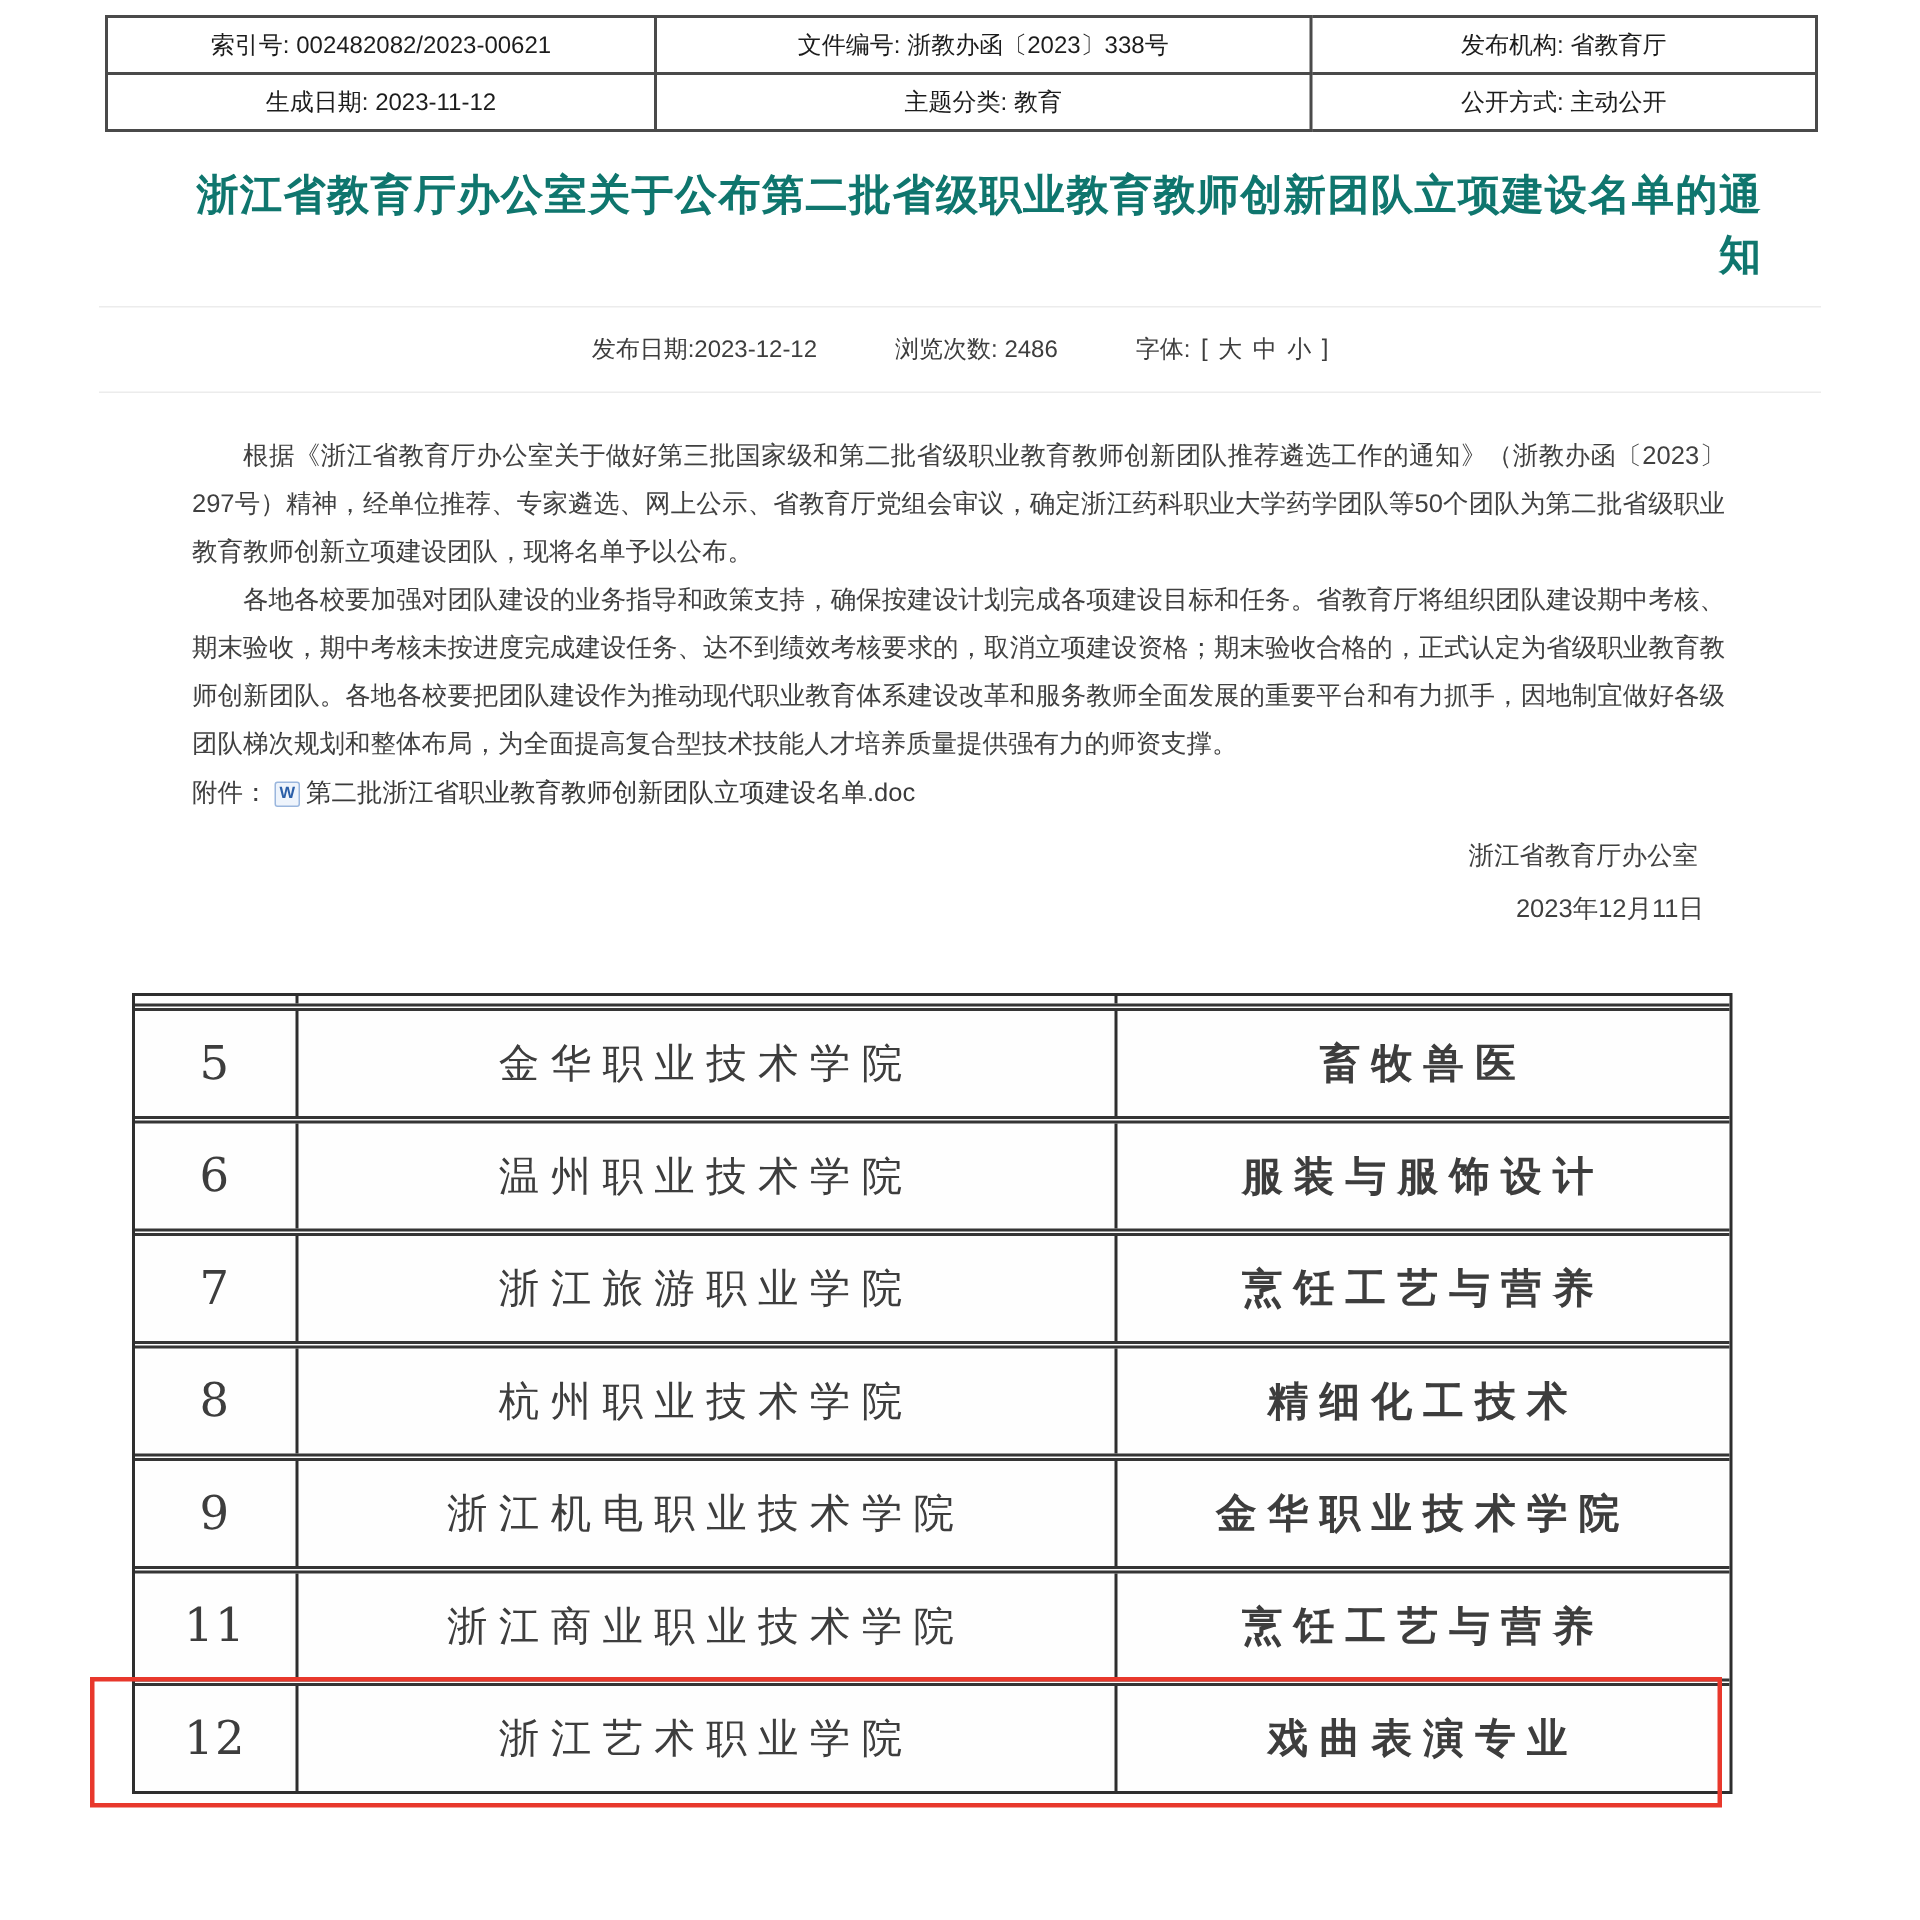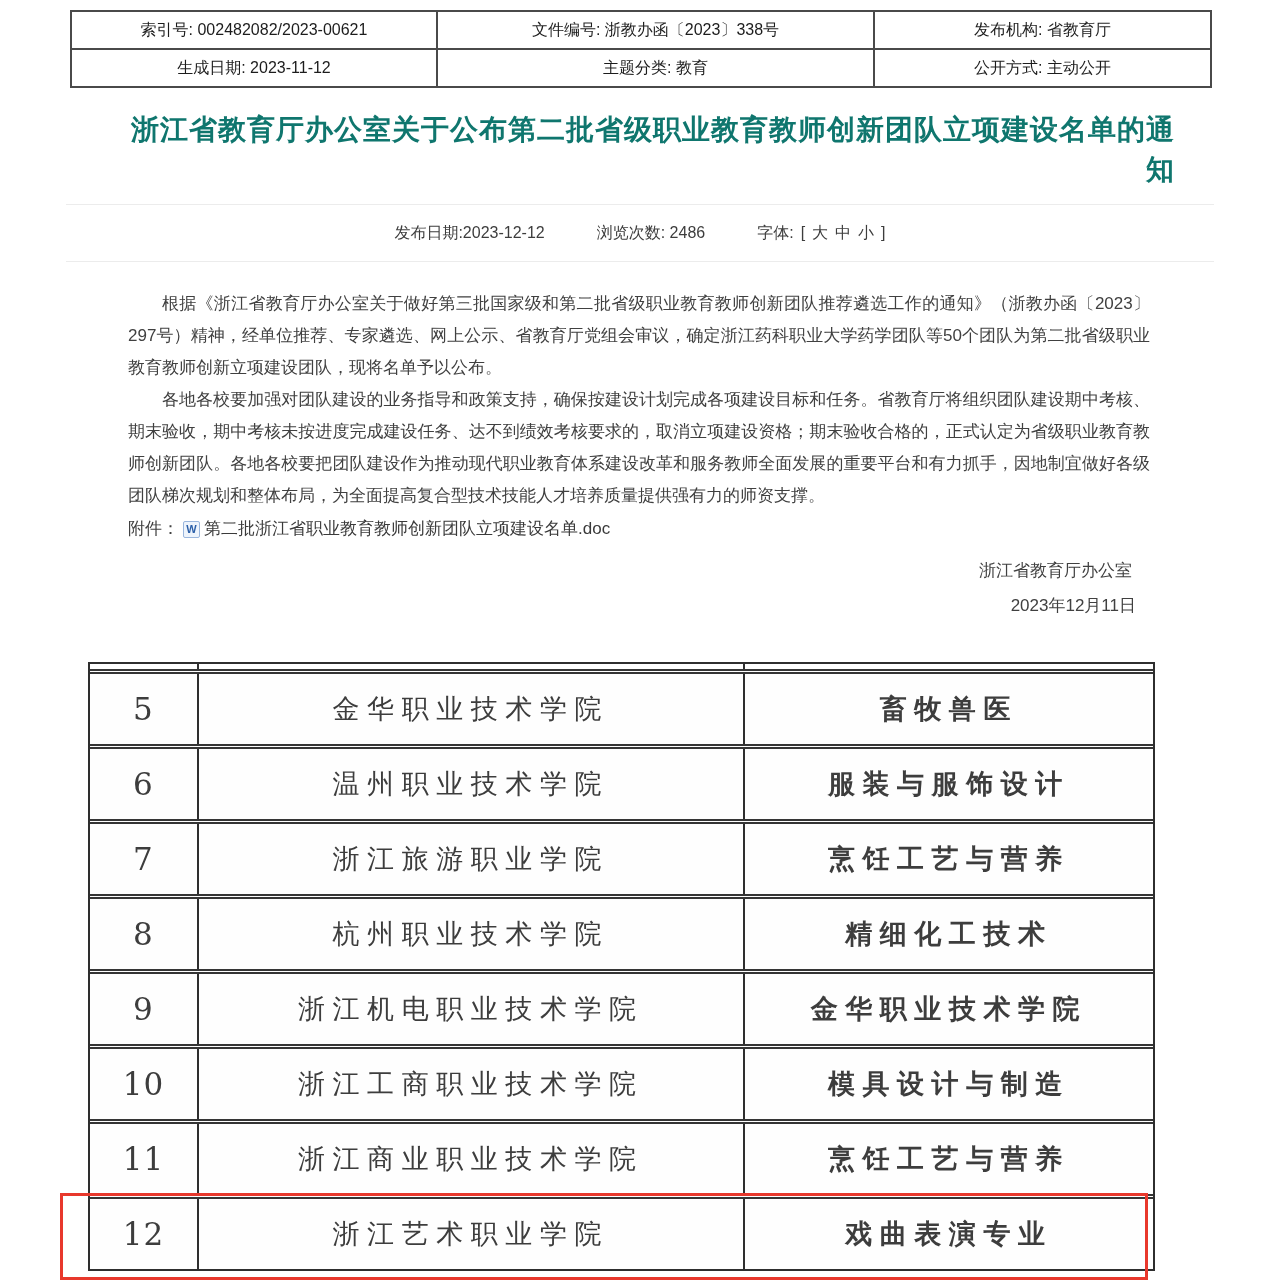--- a/index.html
+++ b/index.html
@@ -129,25 +129,20 @@
         <div class="tcell c0">8</div>
         <div class="tcell c1">杭州职业技术学院</div>
         <div class="tcell c2">精细化工技术</div>
       </div>
       <div class="trow">
         <div class="tcell c0">9</div>
         <div class="tcell c1">浙江机电职业技术学院</div>
         <div class="tcell c2">金华职业技术学院</div>
       </div>
       <div class="trow">
-        <div class="tcell c0">10</div>
-        <div class="tcell c1">浙江工商职业技术学院</div>
-        <div class="tcell c2">模具设计与制造</div>
-      </div>
-      <div class="trow">
         <div class="tcell c0">11</div>
         <div class="tcell c1">浙江商业职业技术学院</div>
         <div class="tcell c2">烹饪工艺与营养</div>
       </div>
       <div class="trow">
         <div class="tcell c0">12</div>
         <div class="tcell c1">浙江艺术职业学院</div>
         <div class="tcell c2">戏曲表演专业</div>
         <div class="red-box"></div>
       </div>

